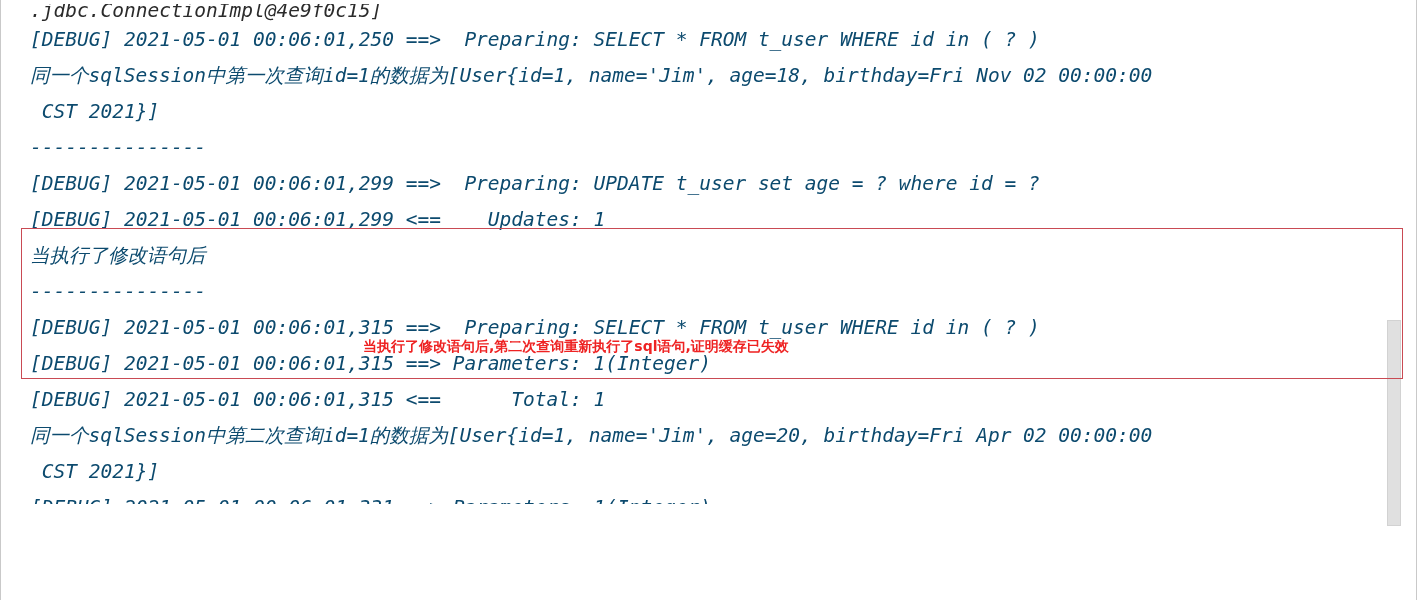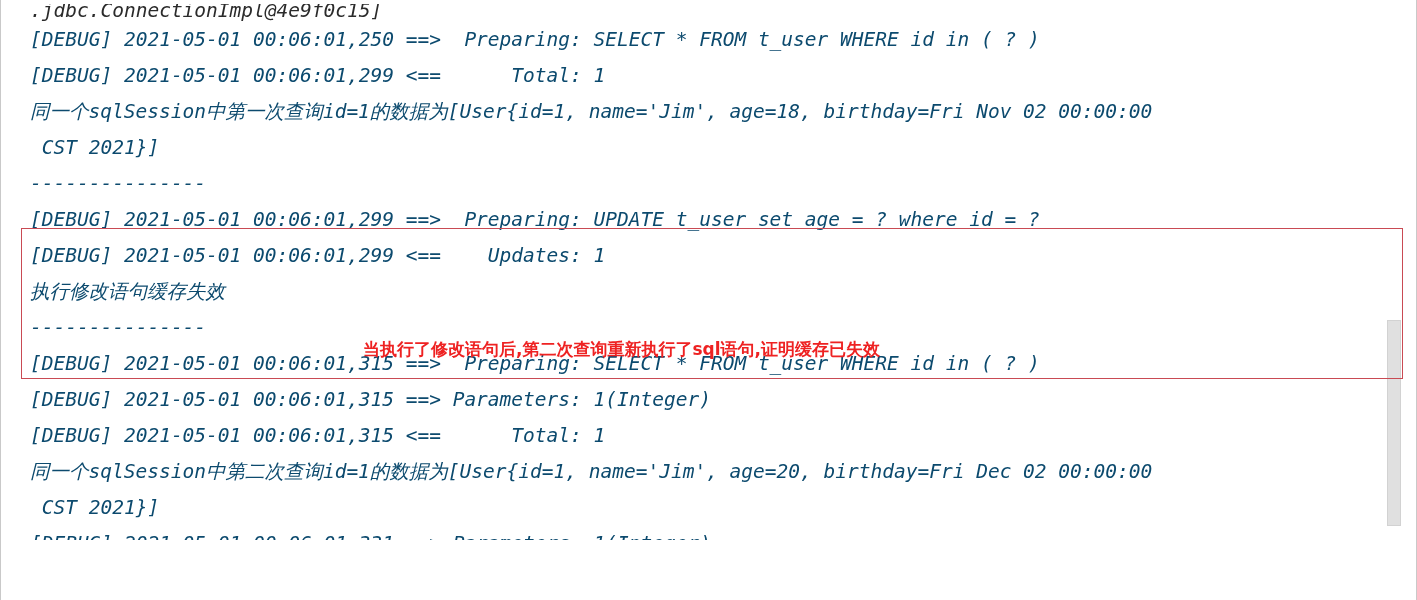--- a/index.html
+++ b/index.html
@@ -73,21 +73,21 @@
     box-sizing: border-box;
     pointer-events: none;
     z-index: 3;
   }
 
   #annotation-note {
     position: absolute;
     left: 362px;
     top: 338px;
     font-family: "DejaVu Sans", "Liberation Sans", sans-serif;
-    font-size: 17px;
+    font-size: 14px;
     font-weight: bold;
     color: #ee2222;
     white-space: pre;
     z-index: 4;
     letter-spacing: 0px;
   }
 
   
   #scrollbar-track {
     position: absolute;
@@ -120,32 +120,31 @@
   }
 </style>
 </head>
 <body>
 
 <div id="console-panel">
 
   <div id="log-output">
       <div class="log-line cut-top">.jdbc.ConnectionImpl@4e9f0c15]</div>
       <div class="log-line">[DEBUG] 2021-05-01 00:06:01,250 ==&gt;  Preparing: SELECT * FROM t_user WHERE id in ( ? )</div>
-      <div class="log-line">[DEBUG] 2021-05-01 00:06:01,299 &lt;==      Total: 1</div>
       <div class="log-line">同一个sqlSession中第一次查询id=1的数据为[User{id=1, name='Jim', age=18, birthday=Fri Nov 02 00:00:00</div>
       <div class="log-line"> CST 2021}]</div>
       <div class="log-line">---------------</div>
       <div class="log-line">[DEBUG] 2021-05-01 00:06:01,299 ==&gt;  Preparing: UPDATE t_user set age = ? where id = ?</div>
       <div class="log-line">[DEBUG] 2021-05-01 00:06:01,299 &lt;==    Updates: 1</div>
-      <div class="log-line">执行修改语句缓存失效</div>
+      <div class="log-line">当执行了修改语句后</div>
       <div class="log-line">---------------</div>
       <div class="log-line">[DEBUG] 2021-05-01 00:06:01,315 ==&gt;  Preparing: SELECT * FROM t_user WHERE id in ( ? )</div>
       <div class="log-line">[DEBUG] 2021-05-01 00:06:01,315 ==&gt; Parameters: 1(Integer)</div>
       <div class="log-line">[DEBUG] 2021-05-01 00:06:01,315 &lt;==      Total: 1</div>
-      <div class="log-line">同一个sqlSession中第二次查询id=1的数据为[User{id=1, name='Jim', age=20, birthday=Fri Dec 02 00:00:00</div>
+      <div class="log-line">同一个sqlSession中第二次查询id=1的数据为[User{id=1, name='Jim', age=20, birthday=Fri Apr 02 00:00:00</div>
       <div class="log-line"> CST 2021}]</div>
       <div class="log-line cut-bottom">[DEBUG] 2021-05-01 00:06:01,331 ==&gt; Parameters: 1(Integer)</div>
     </div>
 
   <div id="highlight-box"></div>
 
   <div id="annotation-note">当执行了修改语句后,第二次查询重新执行了sql语句,证明缓存已失效</div>
 
   <div id="scrollbar-track">
     <div id="scrollbar-thumb"></div>

